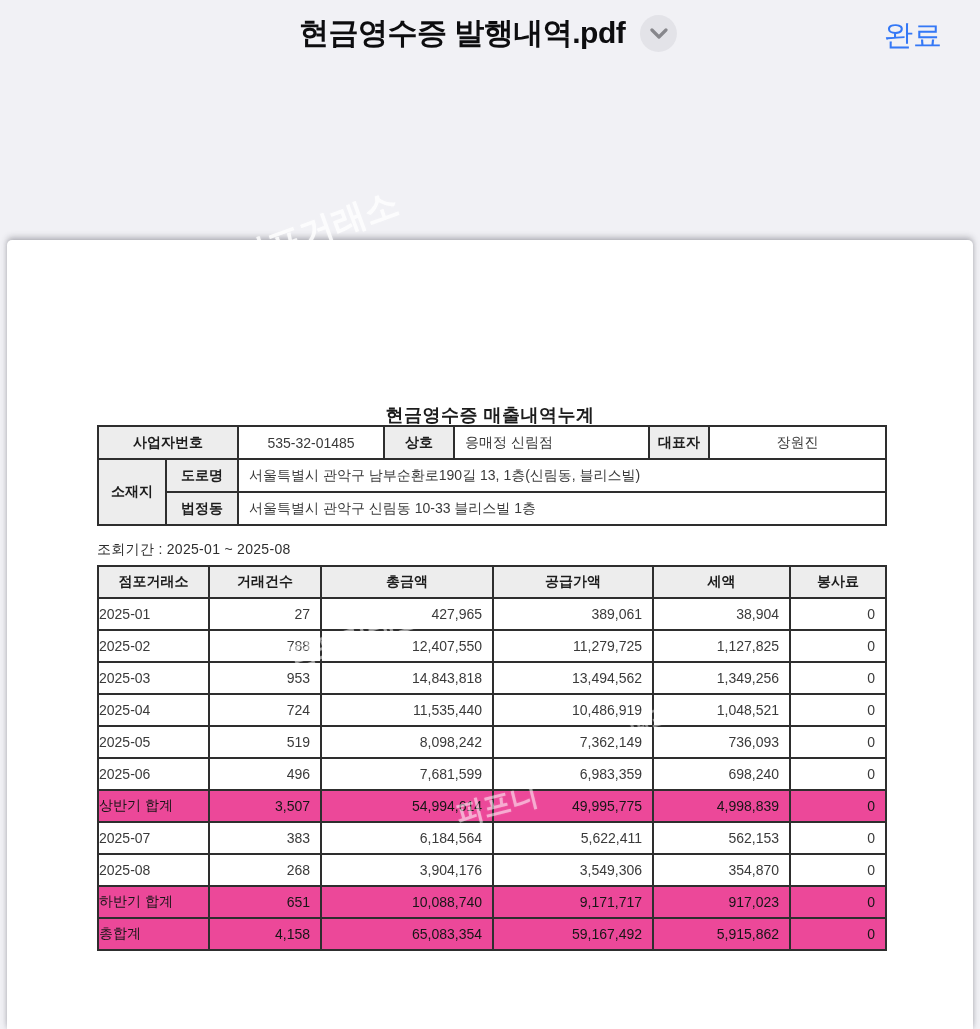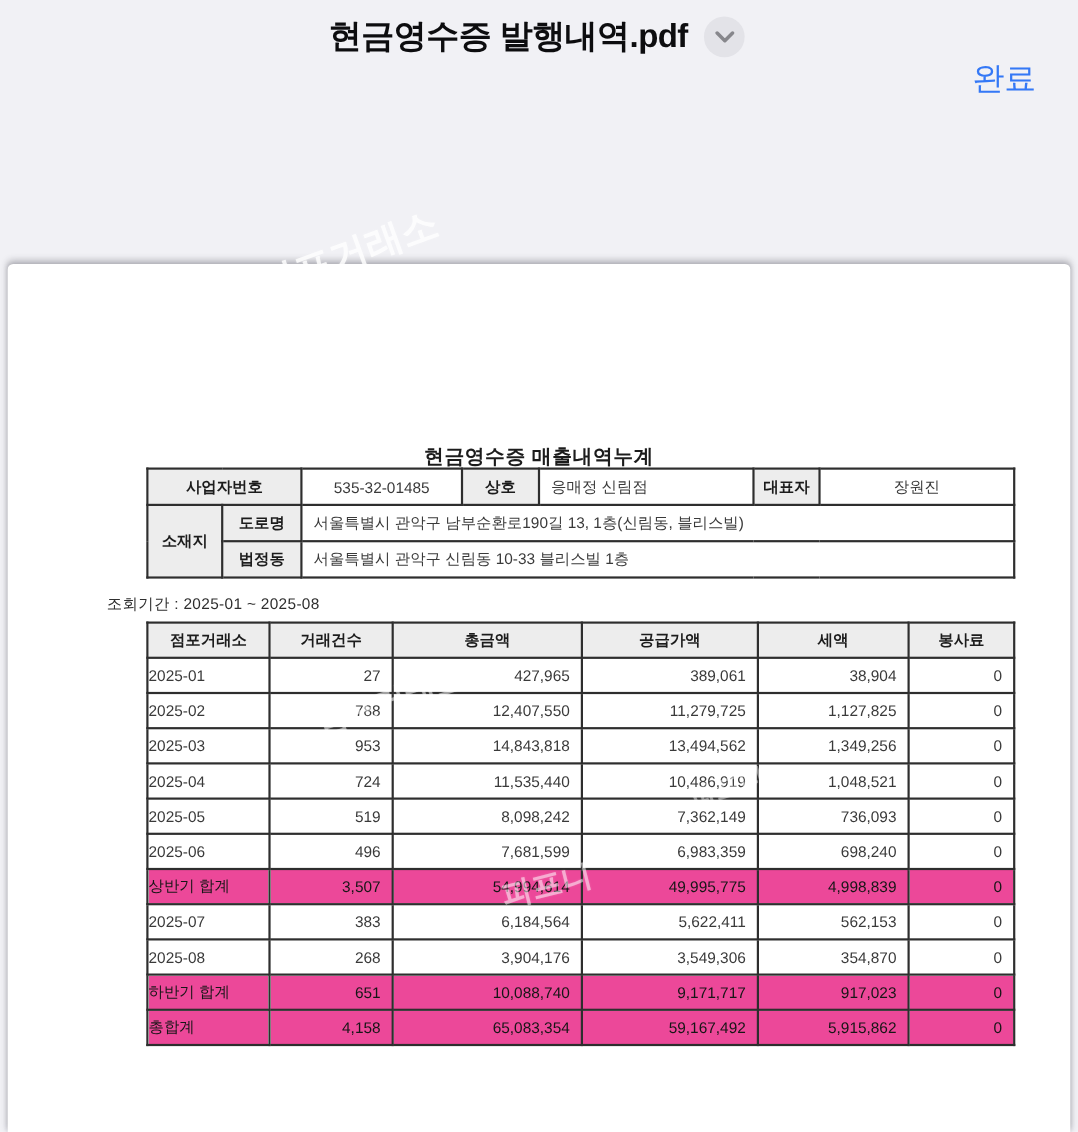--- a/index.html
+++ b/index.html
@@ -18,40 +18,39 @@
   }
   .file-title { font-size:30px; font-weight:700; color:#0d0d0f; letter-spacing:-0.5px; }
   .chev-btn {
     width:37px; height:37px; border-radius:50%; background:#e3e3e8;
     display:flex; align-items:center; justify-content:center; cursor:pointer; border:none;
   }
   .done-btn {
     position:absolute; right:38px; top:16px; background:none; border:none;
     font-size:29px; font-weight:500; cursor:pointer;
     font-family:"Liberation Sans","DejaVu Sans",sans-serif;
-    margin-top:36px;
   }
 
   
   .page {
     position:absolute; left:7px; right:7px; top:240px; bottom:0;
     background:#ffffff; border-radius:5px 5px 0 0;
     box-shadow:0 -3px 6px rgba(50,50,60,0.28), 0 0 4px rgba(50,50,60,0.15);
     overflow:hidden;
   }
   .doc-title {
     position:absolute; top:163px; left:0; width:100%;
     text-align:center; font-size:18px; font-weight:700; color:#1c1c1c; letter-spacing:0.5px;
   }
   .query-period {
     position:absolute; top:301px; left:90px;
     font-size:14px; color:#2e2e2e; letter-spacing:0.3px;
   }
 
-  table { border-collapse:collapse; table-layout:fixed;margin-left:36px; }
+  table { border-collapse:collapse; table-layout:fixed; }
   td,th {
     border:2px solid #2e2e2e; font-size:14px; color:#3a3a3a;
     white-space:nowrap; overflow:hidden; padding:0;
   }
   .lbl { background:#ededed; font-weight:700; text-align:center; color:#1c1c1c; }
 
   .info-table { position:absolute; left:90px; top:185px; width:788px; }
   .info-table tr { height:33px; }
   .v-center { text-align:center; }
   .v-left   { text-align:left; padding-left:10px; }

